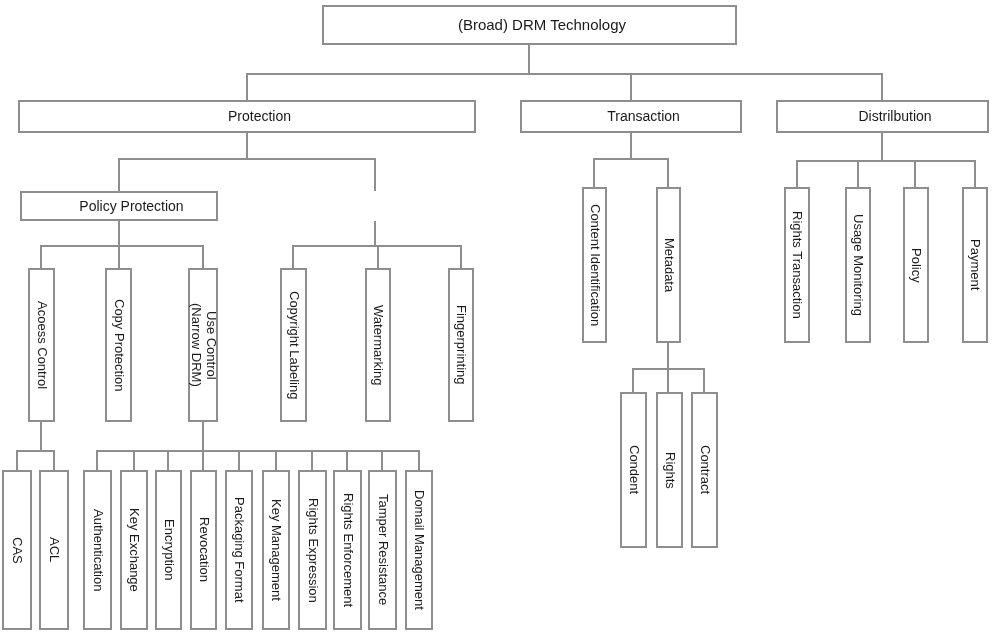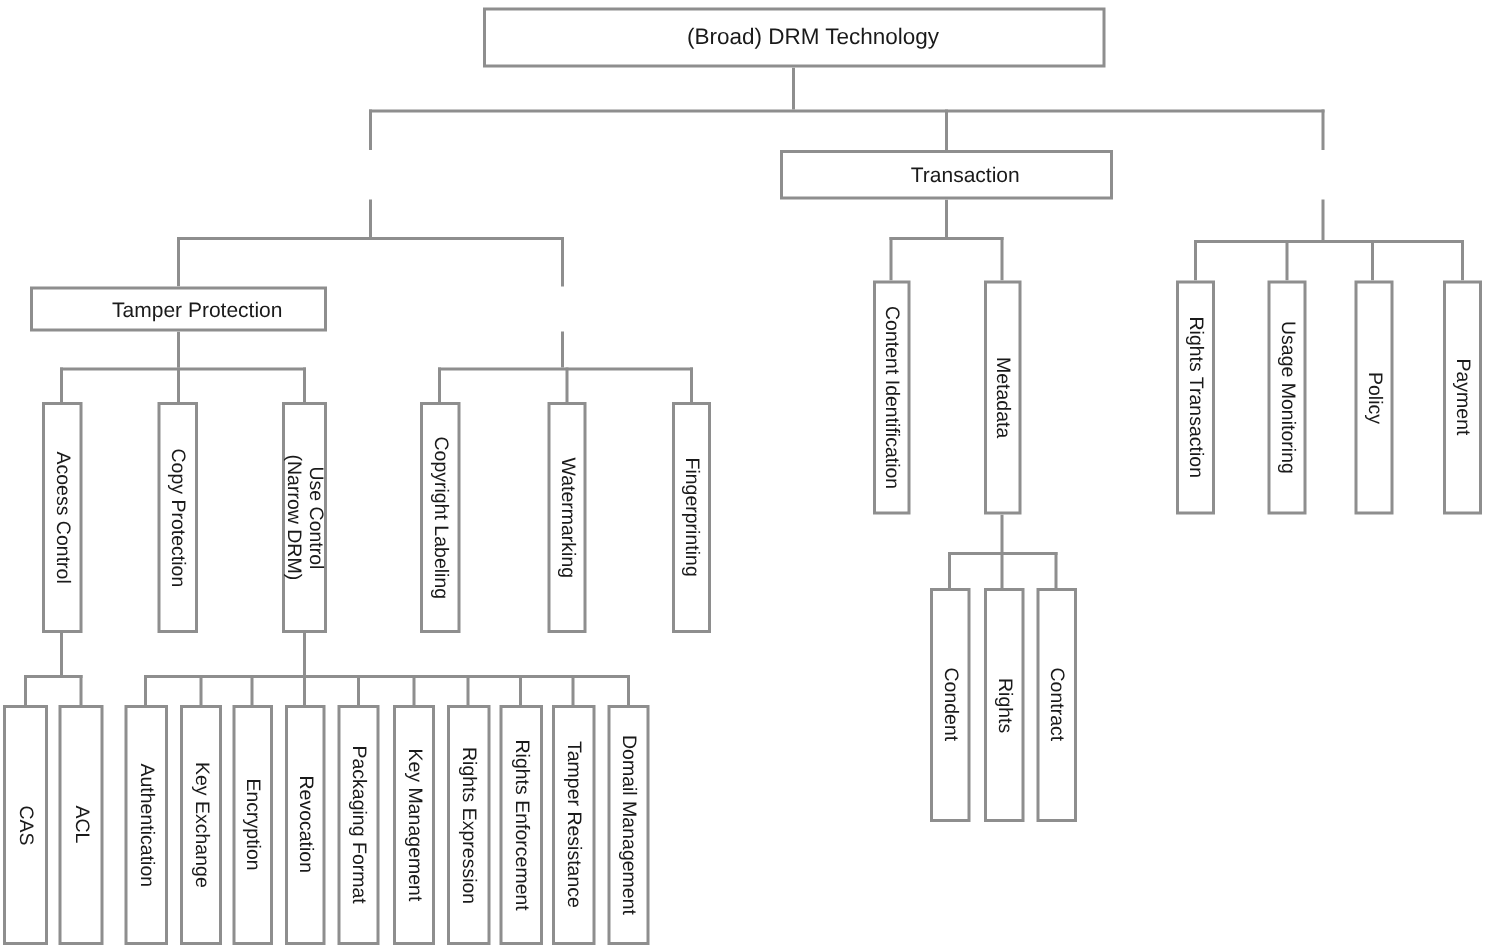--- a/index.html
+++ b/index.html
@@ -91,26 +91,32 @@
   <div class="hl" style="left:796px;top:160px;width:180px"></div>
   <div class="vl" style="left:796px;top:160px;height:27px"></div>
   <div class="vl" style="left:857px;top:160px;height:27px"></div>
   <div class="vl" style="left:914px;top:160px;height:27px"></div>
   <div class="vl" style="left:974px;top:160px;height:27px"></div>
 
   <div class="node h root" style="left:322px;top:5px;width:415px;height:40px">
     <span>(Broad) DRM Technology</span>
   </div>
 
+  <div class="node h" style="left:18px;top:100px;width:458px;height:33px">
+    <span>Protection</span>
+  </div>
   <div class="node h" style="left:520px;top:100px;width:222px;height:33px">
     <span>Transaction</span>
   </div>
+  <div class="node h" style="left:776px;top:100px;width:213px;height:33px">
+    <span>Distrilbution</span>
+  </div>
 
   <div class="node h" style="left:20px;top:191px;width:198px;height:30px">
-    <span>Tamper Protection</span>
+    <span>Policy Protection</span>
   </div>
 
   <div class="node v" style="left:28px;top:268px;width:27px;height:154px">
     <span>Acoess Control</span>
   </div>
   <div class="node v" style="left:105px;top:268px;width:27px;height:154px">
     <span>Copy Protection</span>
   </div>
   <div class="node v" style="left:188px;top:268px;width:30px;height:154px">
     <span>Use Control

